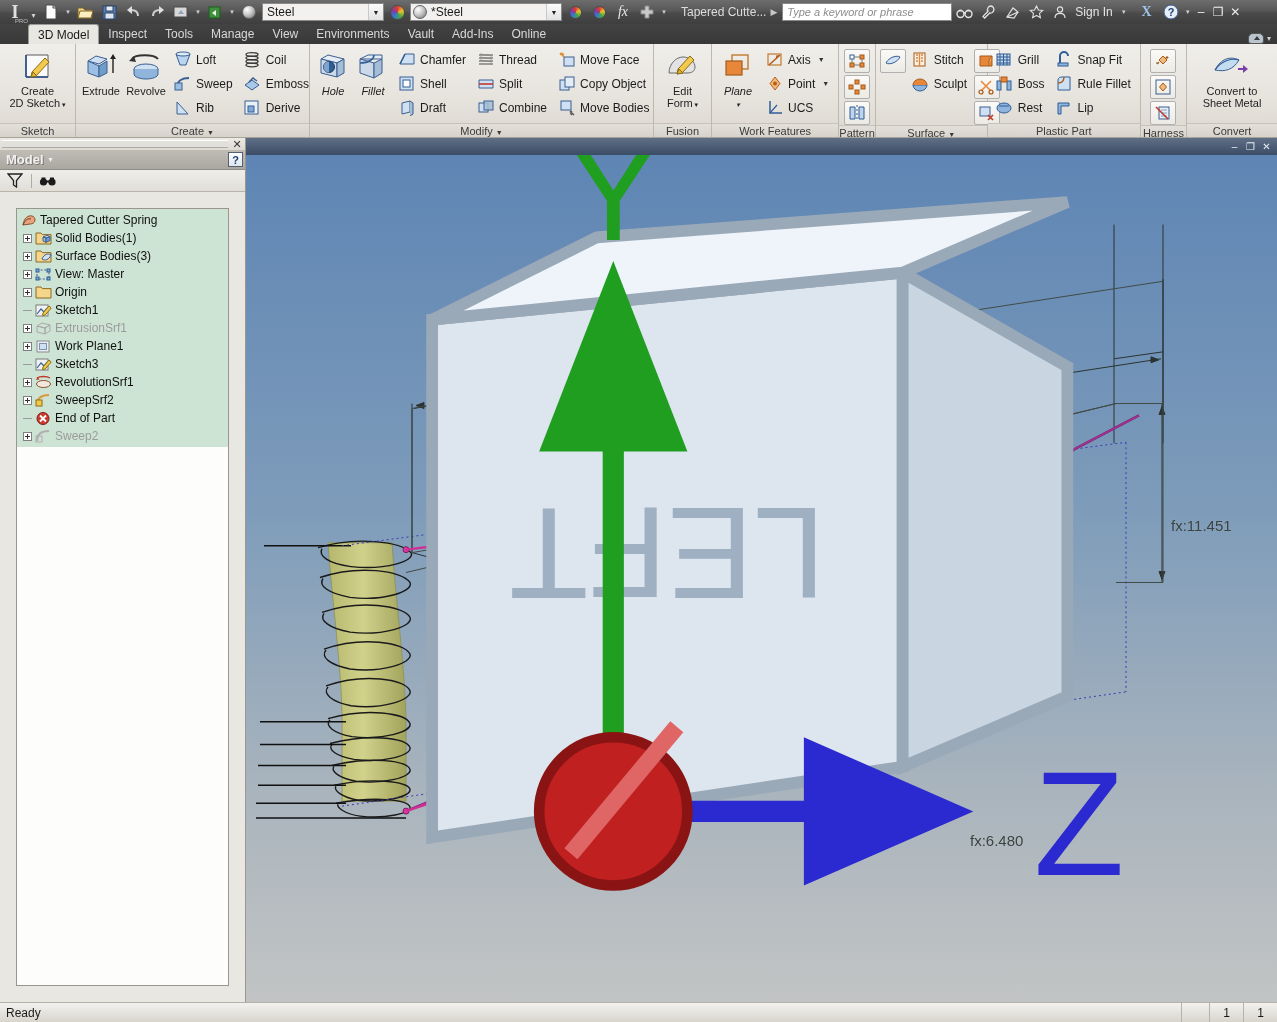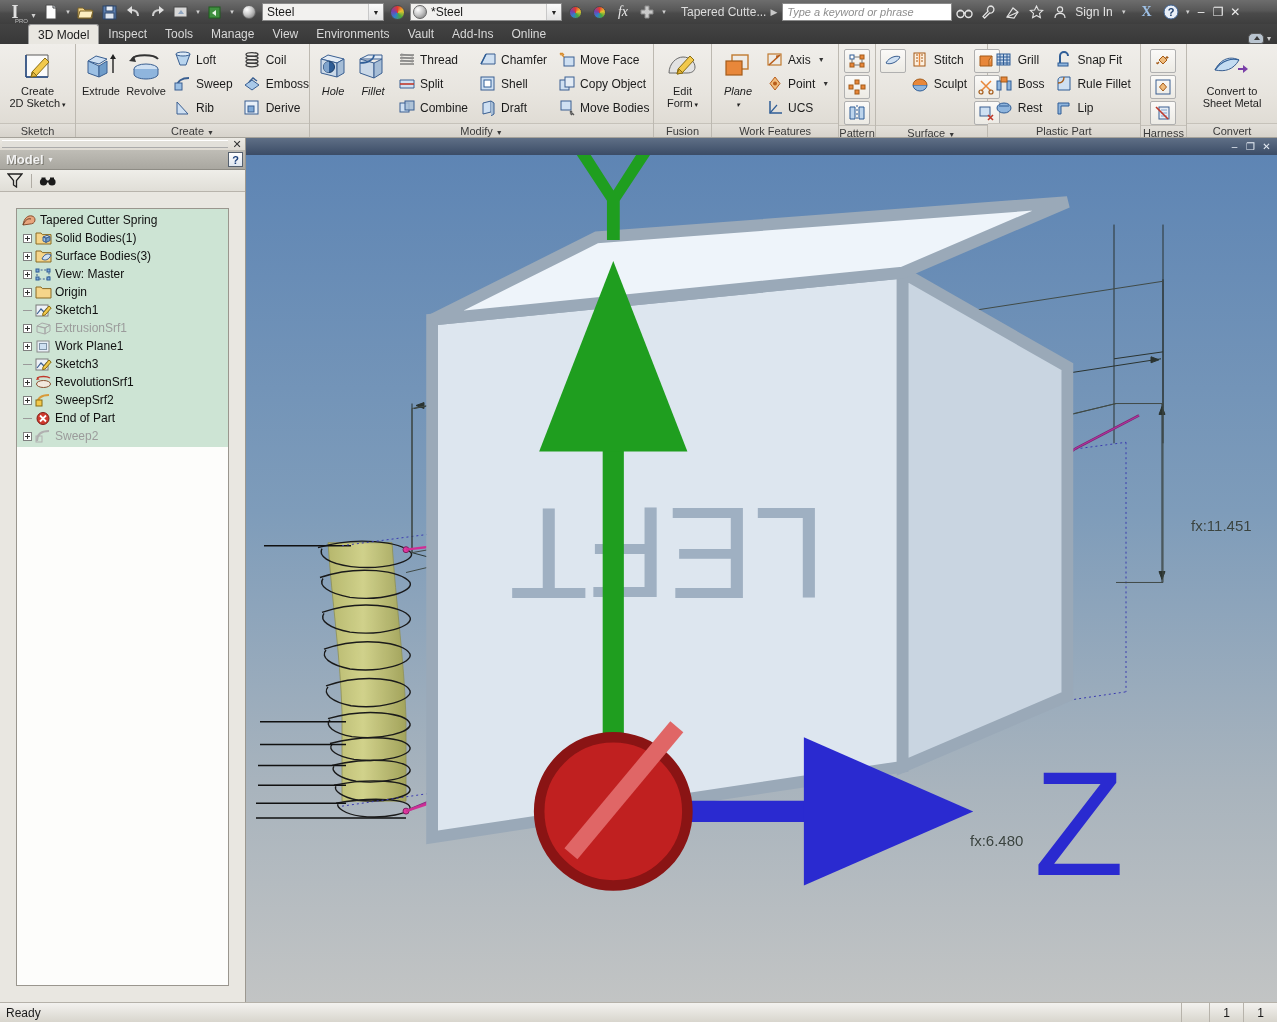--- a/index.html
+++ b/index.html
@@ -693,20 +693,49 @@
               <path d="M18 12l8-4v14l-8 5z" fill="#a6bdd6" stroke="#3a5f91"></path>
               <path d="M4 12c9 0 14-4 14-8" fill="none" stroke="#2f5d96" stroke-width="1.6"></path>
             </svg>
           </span>
           <span class="bb-lbl">Fillet</span>
         </div>
         <div class="smallcol">
           <div class="smallbtn">
             <span class="sb-ico">
               <svg width="18" height="17" viewBox="0 0 18 17">
+                  <path d="M2 13L7 3h9v10z" fill="#cfe0f2" stroke="#3a5f91"></path>
+                  <path d="M2 13L7 3" stroke="#2f5d96" stroke-width="1.6"></path>
+                </svg>
+            </span>
+            <span>Chamfer</span>
+          </div>
+          <div class="smallbtn">
+            <span class="sb-ico">
+              <svg width="18" height="17" viewBox="0 0 18 17">
+                  <rect x="2" y="2" width="13" height="13" fill="#cfe0f2" stroke="#3a5f91"></rect>
+                  <rect x="5" y="5" width="7" height="7" fill="#fff" stroke="#2f5d96"></rect>
+                </svg>
+            </span>
+            <span>Shell</span>
+          </div>
+          <div class="smallbtn">
+            <span class="sb-ico">
+              <svg width="18" height="17" viewBox="0 0 18 17">
+                  <path d="M4 15V4l8-2v11z" fill="#cfe0f2" stroke="#3a5f91"></path>
+                  <path d="M12 2l3 2v11l-3 2" fill="#a6bdd6" stroke="#3a5f91"></path>
+                </svg>
+            </span>
+            <span>Draft</span>
+          </div>
+        </div>
+        <div class="smallcol">
+          <div class="smallbtn">
+            <span class="sb-ico">
+              <svg width="18" height="17" viewBox="0 0 18 17">
                 <g stroke="#4a4a4a" stroke-width="1.2" fill="none">
                   <path d="M2 4h14M2 7h14M2 10h14M2 13h14"></path>
                 </g>
                 <path d="M3 3l12 2M3 6l12 2M3 9l12 2" stroke="#8a8a8a" stroke-width="1" fill="none"></path>
               </svg>
             </span>
             <span>Thread</span>
           </div>
           <div class="smallbtn">
             <span class="sb-ico">
@@ -718,49 +747,20 @@
             <span>Split</span>
           </div>
           <div class="smallbtn">
             <span class="sb-ico">
               <svg width="18" height="17" viewBox="0 0 18 17">
                   <rect x="2" y="4" width="9" height="9" fill="#cfe0f2" stroke="#3a5f91"></rect>
                   <rect x="7" y="2" width="9" height="9" fill="#a6bdd6" stroke="#3a5f91" fill-opacity="0.85"></rect>
                 </svg>
             </span>
             <span>Combine</span>
-          </div>
-        </div>
-        <div class="smallcol">
-          <div class="smallbtn">
-            <span class="sb-ico">
-              <svg width="18" height="17" viewBox="0 0 18 17">
-                  <path d="M2 13L7 3h9v10z" fill="#cfe0f2" stroke="#3a5f91"></path>
-                  <path d="M2 13L7 3" stroke="#2f5d96" stroke-width="1.6"></path>
-                </svg>
-            </span>
-            <span>Chamfer</span>
-          </div>
-          <div class="smallbtn">
-            <span class="sb-ico">
-              <svg width="18" height="17" viewBox="0 0 18 17">
-                  <rect x="2" y="2" width="13" height="13" fill="#cfe0f2" stroke="#3a5f91"></rect>
-                  <rect x="5" y="5" width="7" height="7" fill="#fff" stroke="#2f5d96"></rect>
-                </svg>
-            </span>
-            <span>Shell</span>
-          </div>
-          <div class="smallbtn">
-            <span class="sb-ico">
-              <svg width="18" height="17" viewBox="0 0 18 17">
-                  <path d="M4 15V4l8-2v11z" fill="#cfe0f2" stroke="#3a5f91"></path>
-                  <path d="M12 2l3 2v11l-3 2" fill="#a6bdd6" stroke="#3a5f91"></path>
-                </svg>
-            </span>
-            <span>Draft</span>
           </div>
         </div>
         <div class="smallcol">
           <div class="smallbtn">
             <span class="sb-ico">
               <svg width="18" height="17" viewBox="0 0 18 17">
                   <rect x="6" y="6" width="10" height="9" fill="#cfe0f2" stroke="#3a5f91"></rect>
                   <path d="M4 2l2 2M2 4l2-2M2 2l4 4" stroke="#d88b2a" stroke-width="1.3"></path>
                 </svg>
             </span>
@@ -1372,21 +1372,21 @@
 
           <g>
             <circle cx="160" cy="660" r="3" fill="#e0379e" stroke="#7d1c5e"></circle>
             <circle cx="160" cy="397" r="3" fill="#e0379e" stroke="#7d1c5e"></circle>
             <path d="M160 397 L 200 392" stroke="#cf2f94" stroke-width="2.4" fill="none"></path>
             <path d="M160 660 L 190 650" stroke="#cf2f94" stroke-width="2.4" fill="none"></path>
           </g>
         </svg>
 
         <div class="dimlabel" style="left:527px; top:350px;">fx:10.179</div>
-        <div class="dimlabel" style="left:945px; top:362px;">fx:11.451</div>
+        <div class="dimlabel" style="left:925px; top:362px;">fx:11.451</div>
 
         <div class="dimlabel" style="left:724px; top:677px;">fx:6.480</div>
 
         <svg class="viewcube" viewBox="0 0 72 72">
           <g>
             <path d="M8 14 L 48 10 L 48 52 L 8 58 Z" fill="#dde6ef" stroke="#9aa9b8" stroke-width="1"></path>
             <text x="28" y="38" font-size="11" text-anchor="middle" fill="#9fb0c2" font-family="Liberation Sans" transform="rotate(180 28 34)">LEFT</text>
           </g>
           <path d="M48 10 L 62 18 L 62 46 L 48 52 Z" fill="#c9d5e1" stroke="#9aa9b8" stroke-width="1"></path>
           <path d="M8 14 L 22 7 L 62 4 L 48 10 Z" fill="#eef4fa" stroke="#9aa9b8" stroke-width="1"></path>

